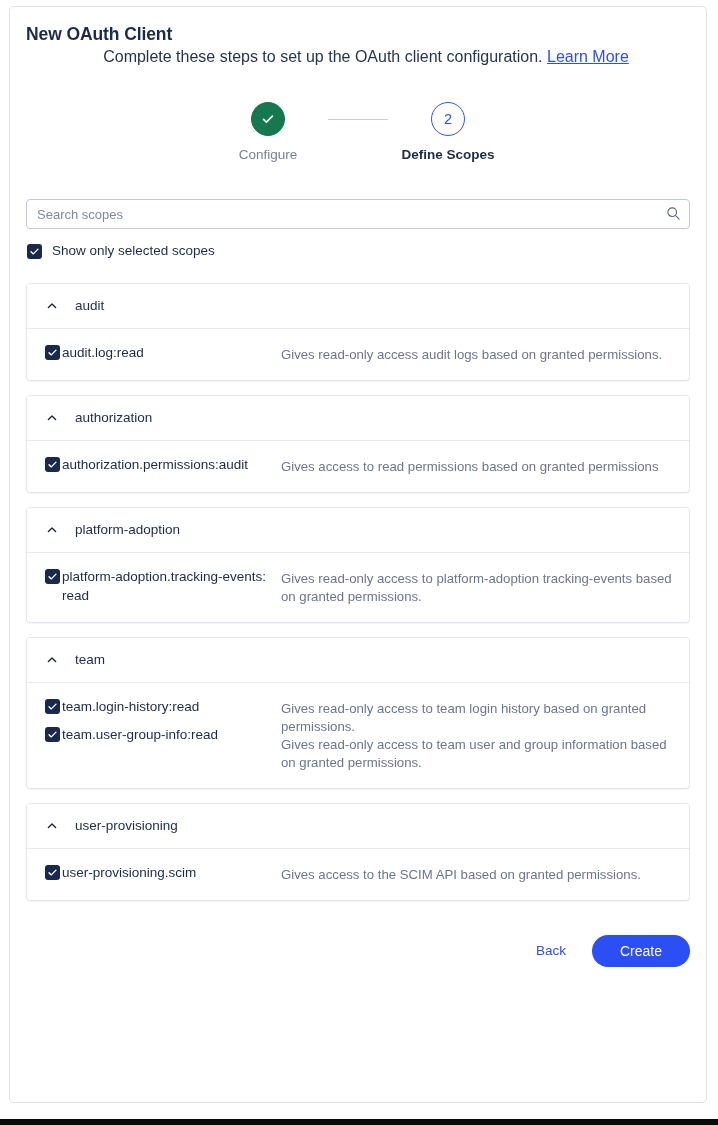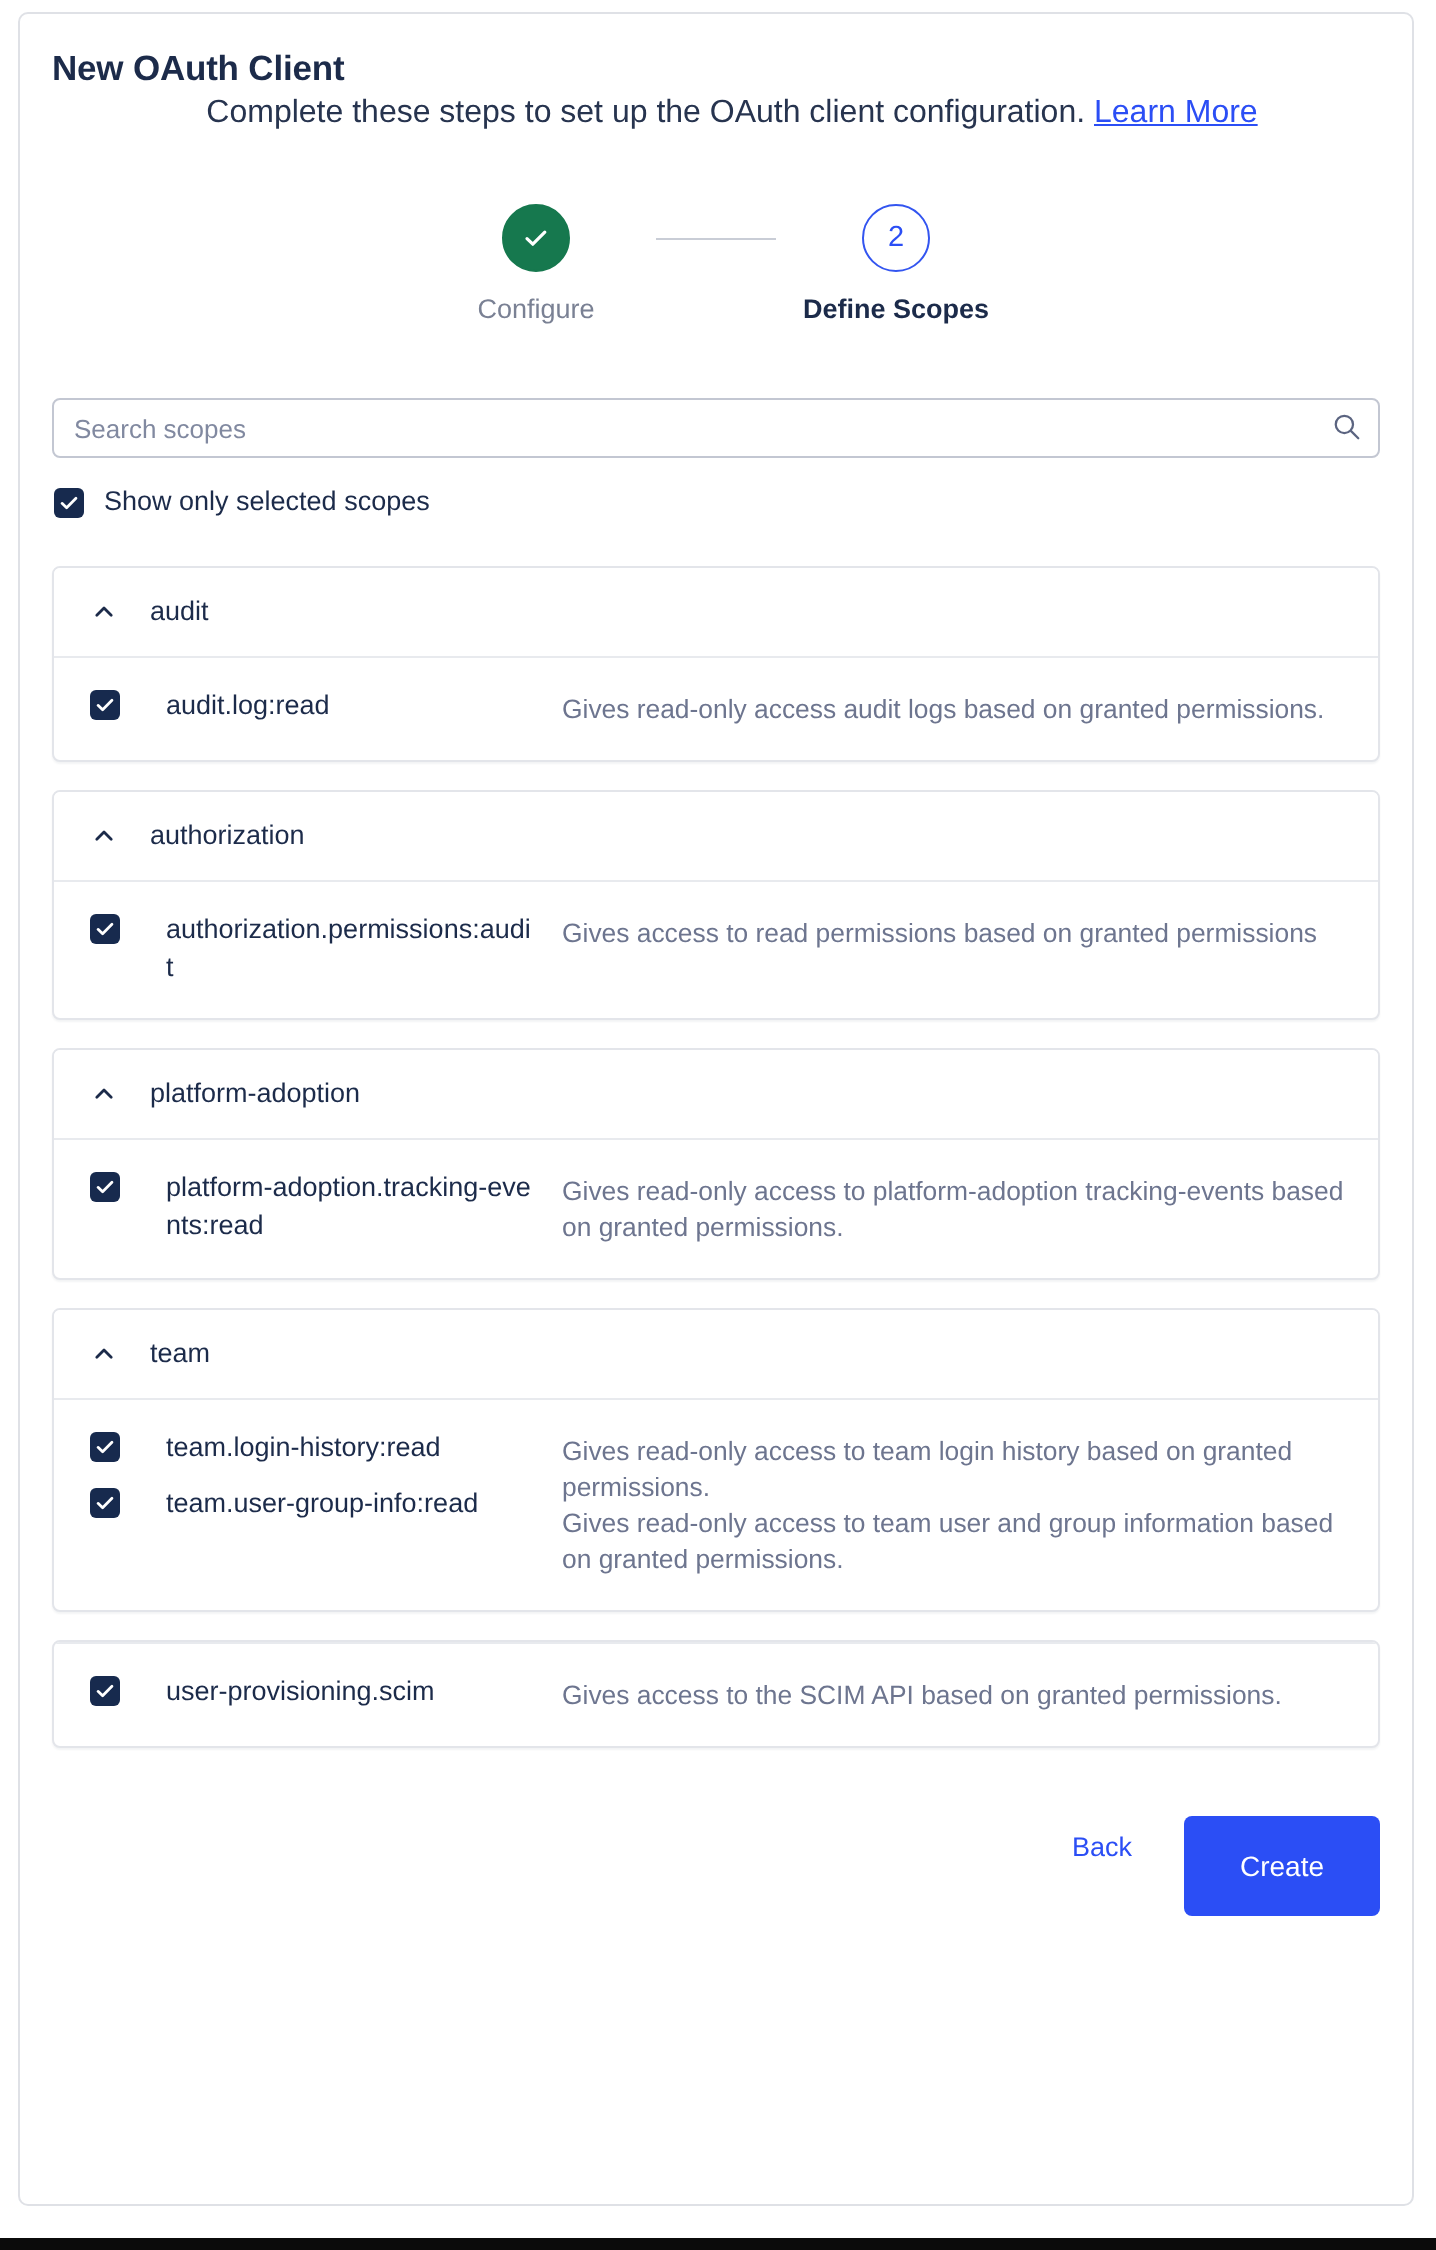--- a/index.html
+++ b/index.html
@@ -208,21 +208,21 @@
     flex: 1 1 auto;
     padding-top: 1px;
   }
   .scope-row {
     display: flex;
     align-items: flex-start;
     margin-bottom: 11px;
   }
   .scope-row:last-child { margin-bottom: 0; }
   .scope-name {
-    margin-left: 23px;
+    margin-left: 2px;
     font-size: 13.5px;
     color: #1c2b4a;
     line-height: 19px;
     word-break: break-all;
     margin-top: -2px;
   }
   .desc-line {
     font-size: 13.2px;
     color: #6d758f;
     line-height: 18px;
@@ -244,24 +244,24 @@
     border: none;
     cursor: pointer;
     padding: 8px 14px;
     font-family: "Liberation Sans", sans-serif;
   }
   .btn-create {
     margin-left: 12px;
     background: #2b4ef5;
     color: #ffffff;
     border: none;
-    border-radius: 4px;
+    border-radius: 16px;
     font-size: 14px;
     padding: 0 28px;
-    height: 50px;
+    height: 32px;
     cursor: pointer;
     font-family: "Liberation Sans", sans-serif;
   }
 </style>
 </head>
 <body>
 
 <div class="page-frame">
 
   <div class="header">
@@ -420,20 +420,28 @@
           </div>
         </div>
         <div class="desc-col">
           <div class="desc-line">Gives read-only access to team login history based on granted permissions.</div>
           <div class="desc-line">Gives read-only access to team user and group information based on granted permissions.</div>
         </div>
       </div>
     </div>
 
     <div class="group-card">
+      <div class="group-header">
+        <span class="chevron">
+          <svg width="12" height="12" viewBox="0 0 12 12" fill="none">
+            <path d="M2.4 7.6L6 4L9.6 7.6" stroke="#1c2b4a" stroke-width="1.4" stroke-linecap="round" stroke-linejoin="round"></path>
+          </svg>
+        </span>
+        <span class="group-name">user-provisioning</span>
+      </div>
       <div class="group-body">
         <div class="scope-col">
           <div class="scope-row">
             <span class="cb">
               <svg width="11" height="11" viewBox="0 0 12 12" fill="none">
                 <path d="M2.2 6.2L4.7 8.6L9.8 3.4" stroke="#ffffff" stroke-width="1.5" stroke-linecap="round" stroke-linejoin="round"></path>
               </svg>
             </span>
             <span class="scope-name">user-provisioning.scim</span>
           </div>

